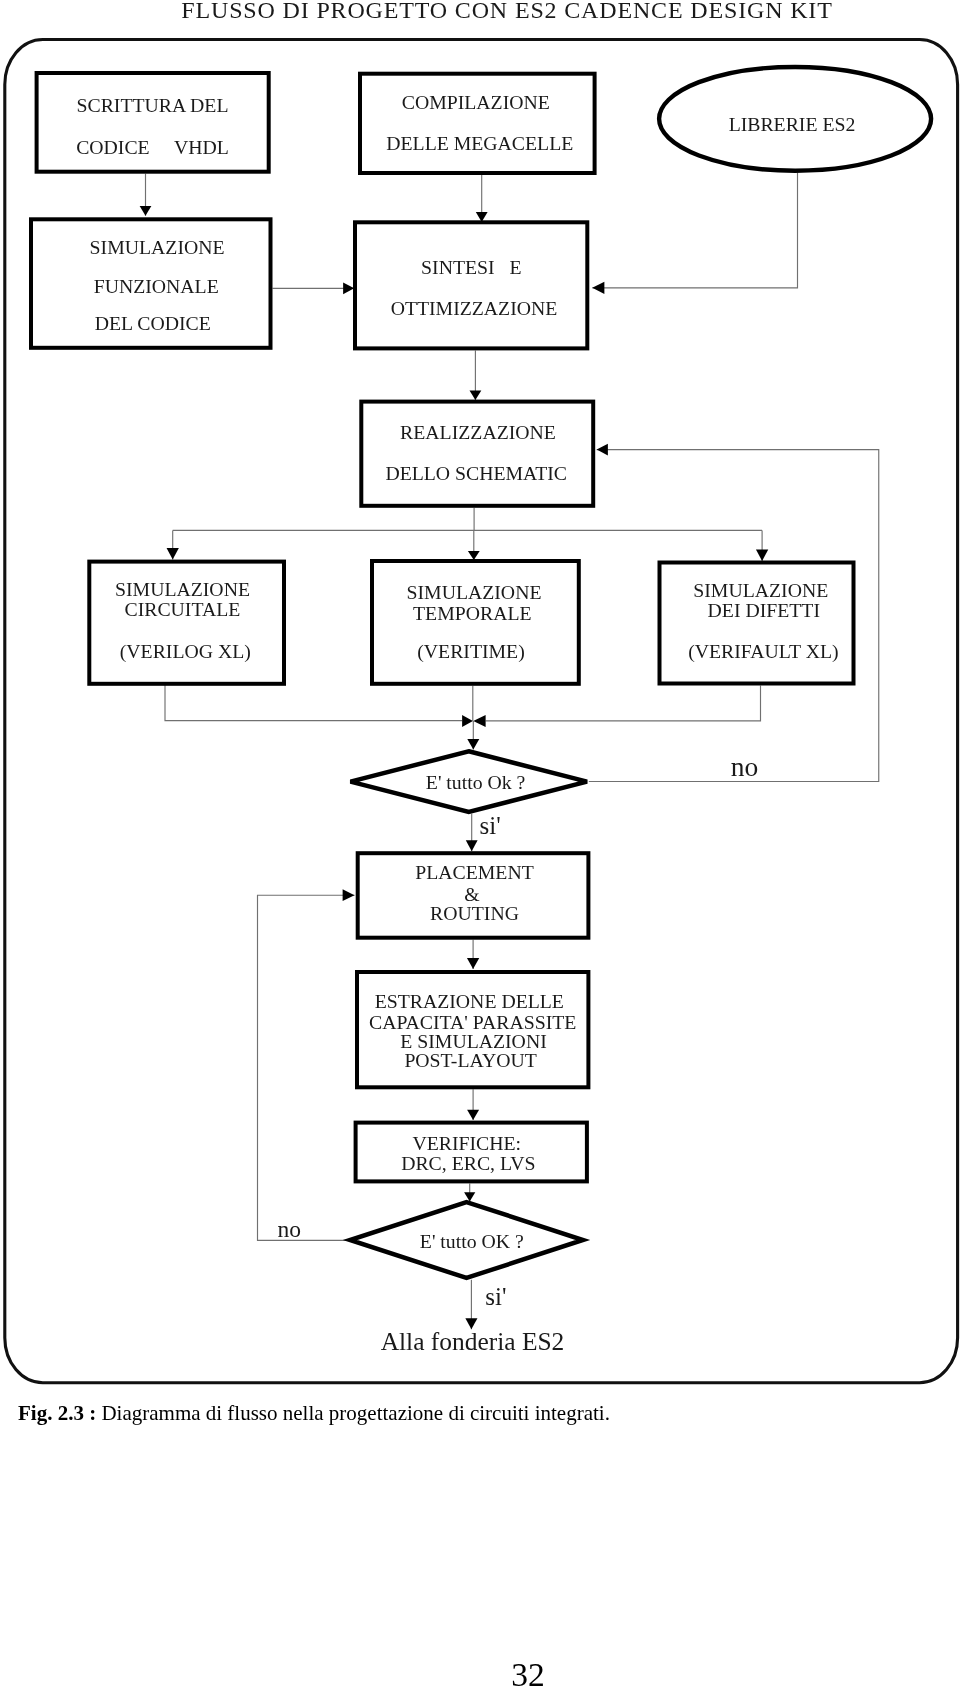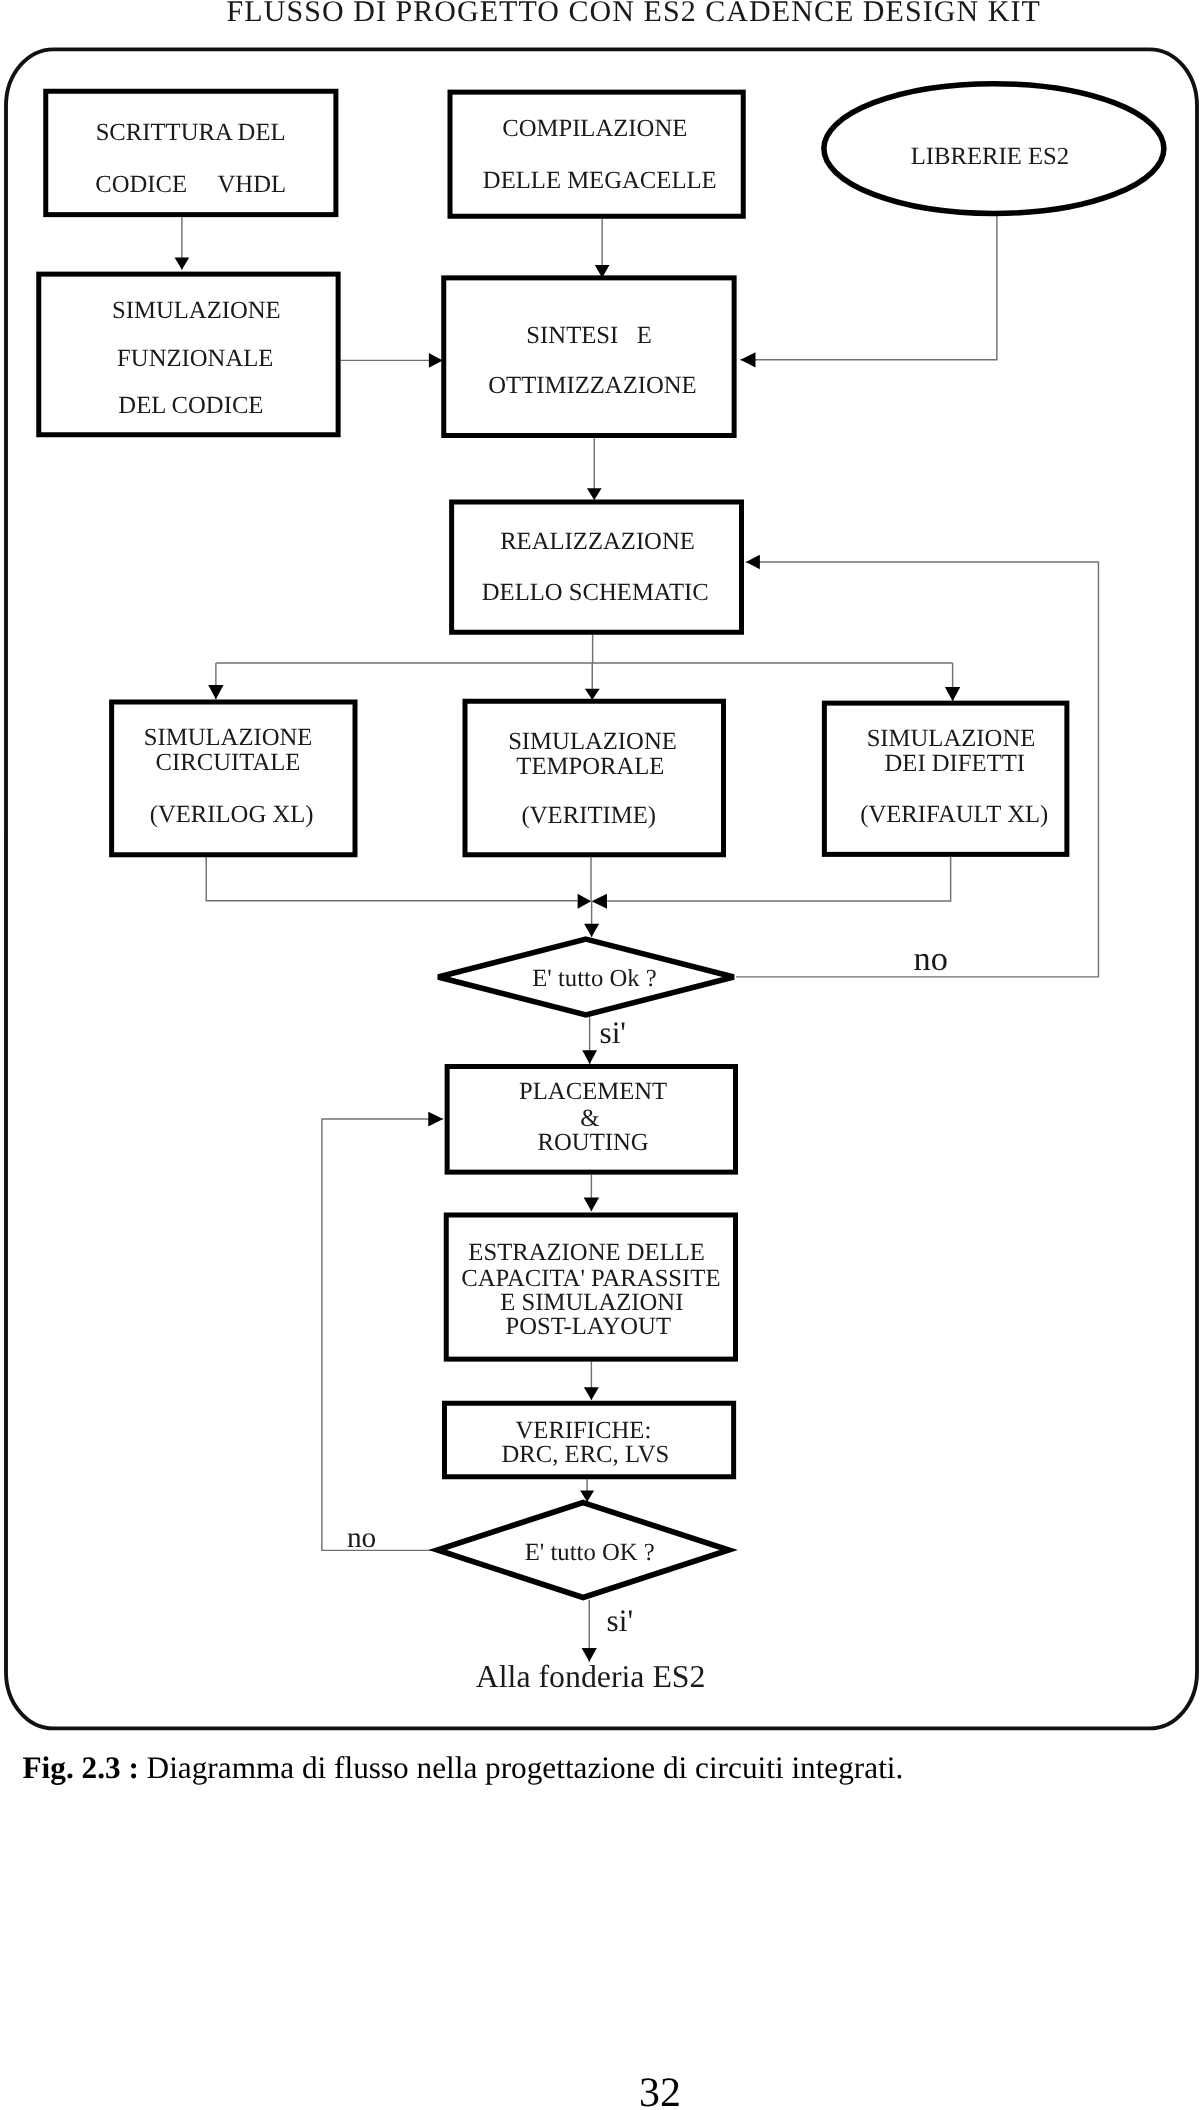--- a/index.html
+++ b/index.html
@@ -2,21 +2,21 @@
 <html><head>
 <meta charset="utf-8">
 <title>Flusso di progetto</title>
 <style>
   html,body{margin:0;padding:0;background:#ffffff;-webkit-font-smoothing:antialiased;}
   *{-webkit-font-smoothing:antialiased;}
   body{width:960px;height:1688px;overflow:hidden;font-family:"Liberation Serif",serif;color:#000;}
   .page{position:relative;width:800px;height:1688px;}
   svg{display:block;}
   .fig-title{position:absolute;left:27px;top:-3px;width:960px;text-align:center;font-family:"Liberation Serif",serif;font-size:24px;letter-spacing:0.84px;color:#1a1a1a;}
-  .caption{position:absolute;left:18px;top:1401px;font-family:"Liberation Serif",serif;font-size:25px;color:#000;white-space:nowrap;}
+  .caption{position:absolute;left:18px;top:1401px;font-family:"Liberation Serif",serif;font-size:21px;color:#000;white-space:nowrap;}
   .caption b{font-weight:bold;}
   .pageno{position:absolute;left:0;top:1656px;width:1056px;text-align:center;font-family:"Liberation Serif",serif;font-size:33.5px;color:#000;}
 </style>
 </head>
 <body>
 
 <div class="page">
   <div class="fig-title">FLUSSO DI PROGETTO CON ES2 CADENCE DESIGN KIT</div>
   <svg id="diagram" width="960" height="1400" viewBox="0 0 960 1400">
     <g id="edges">

